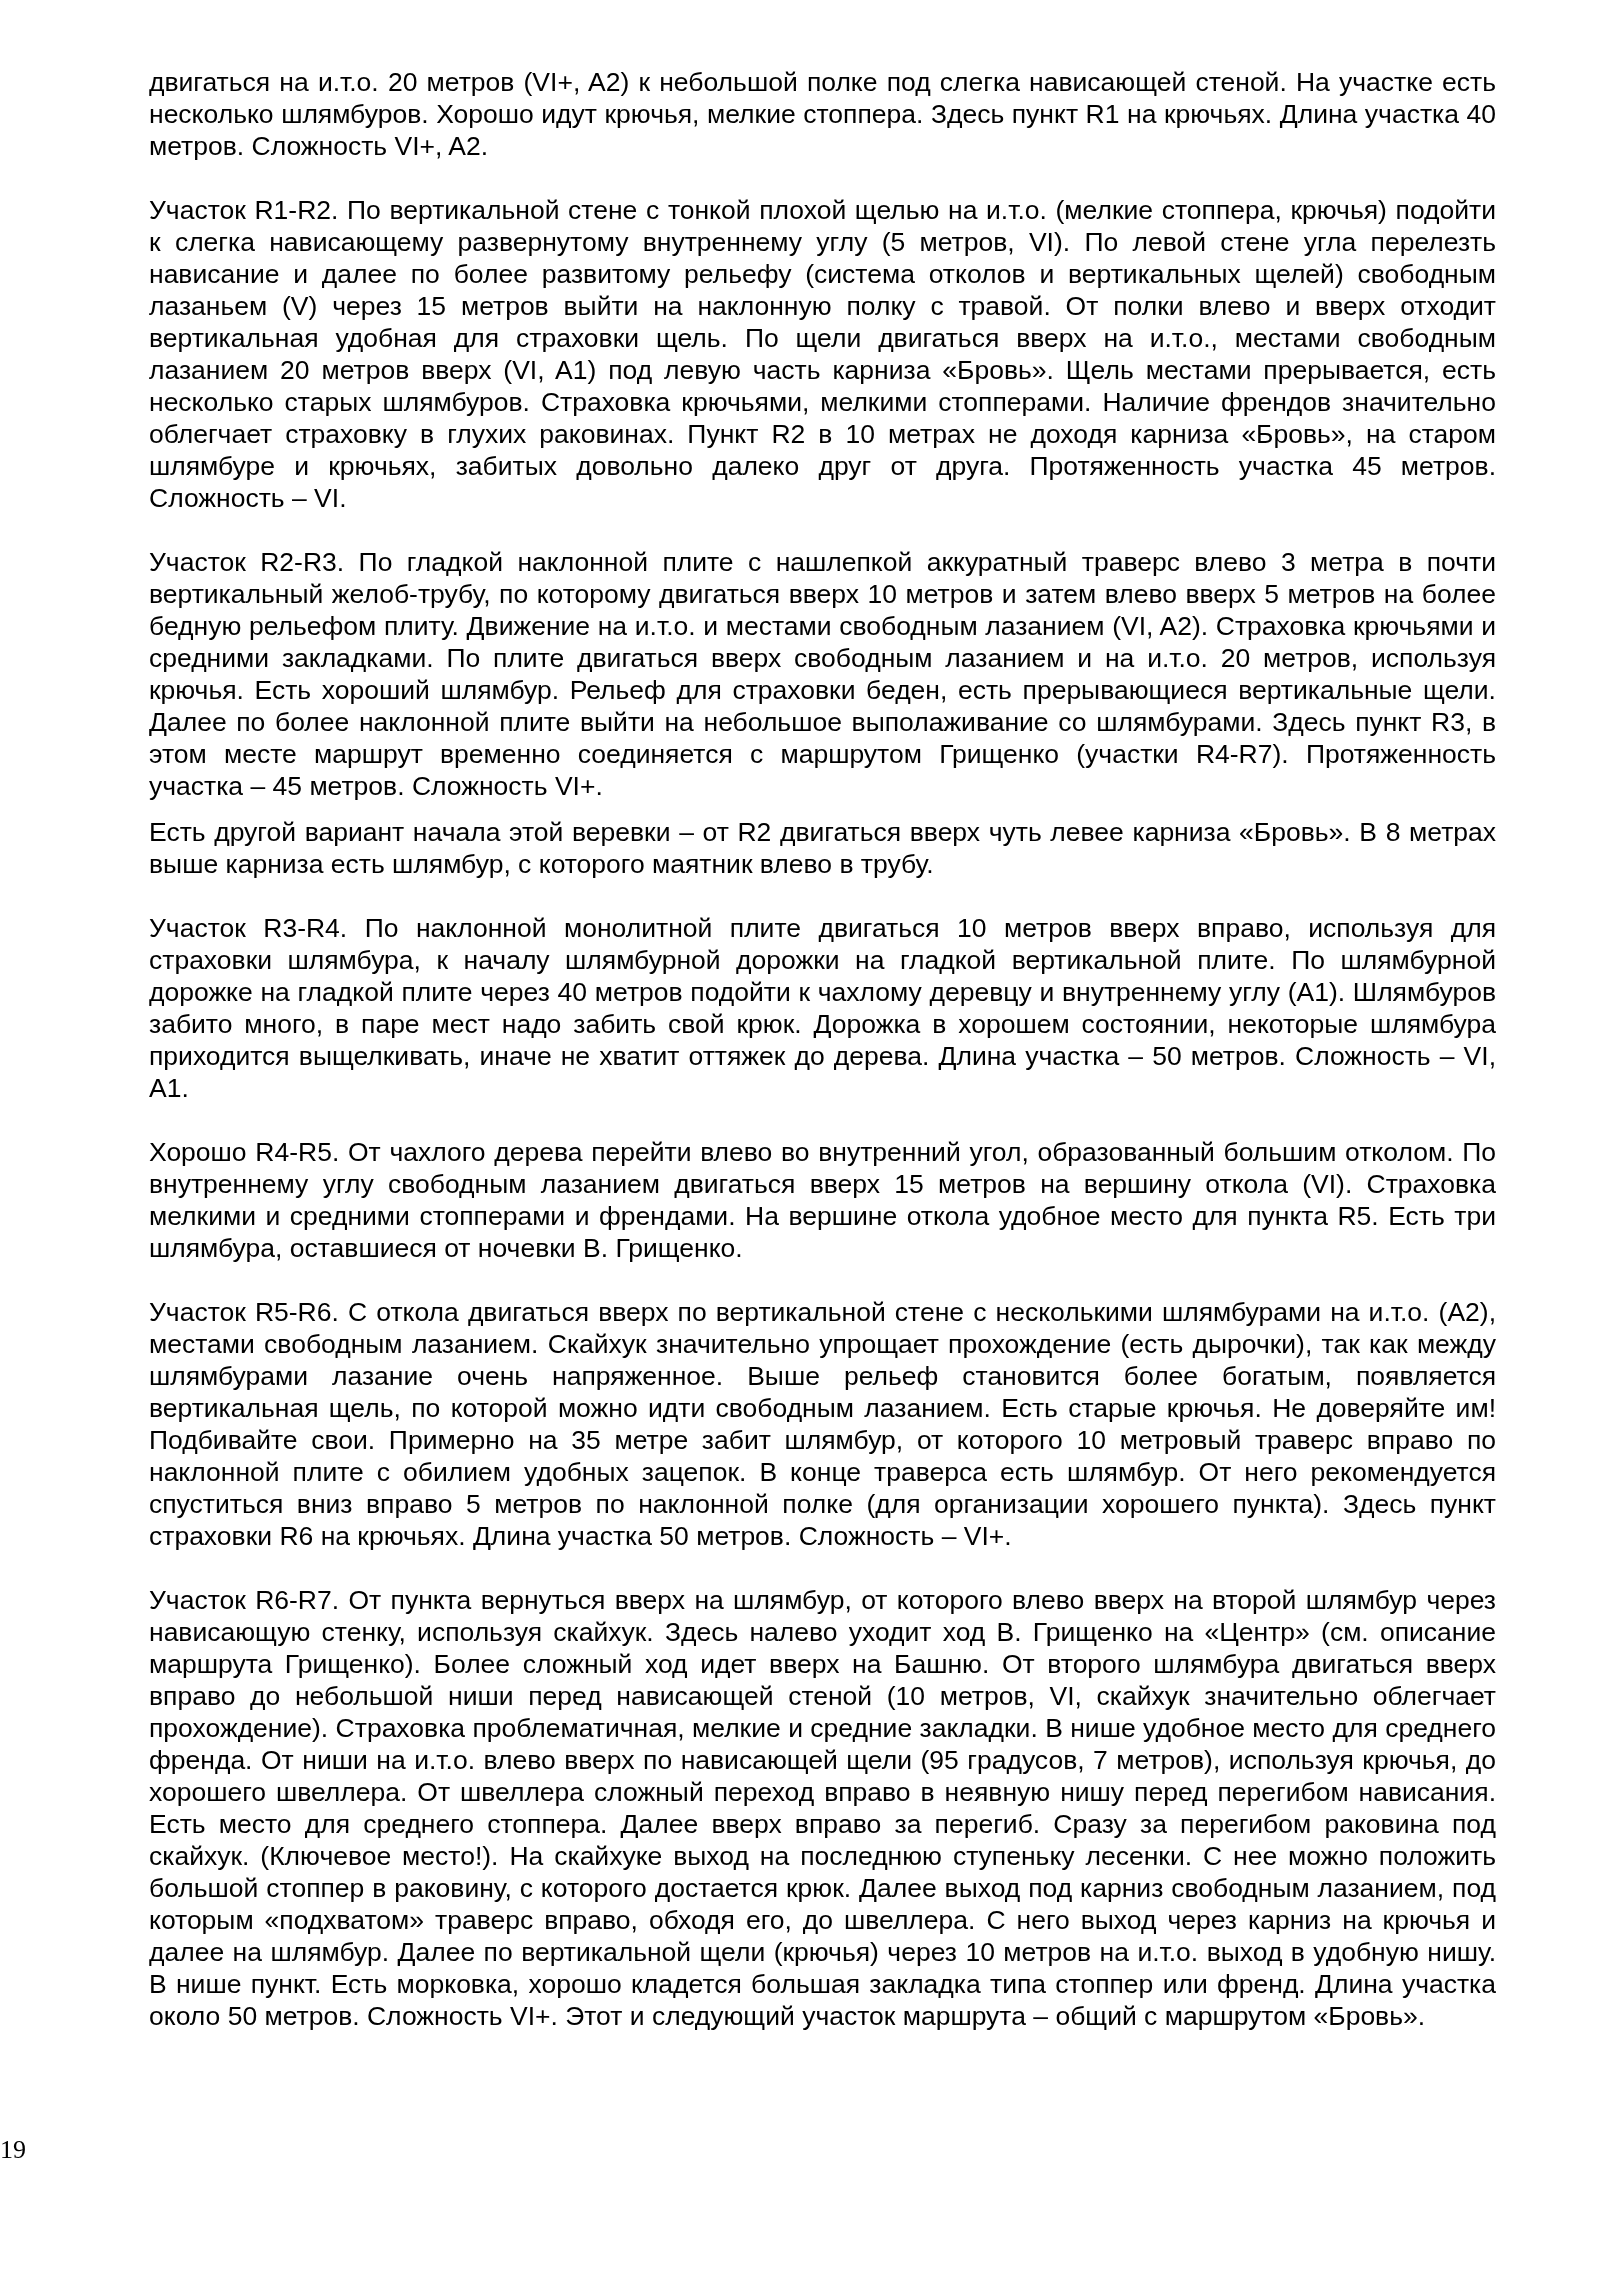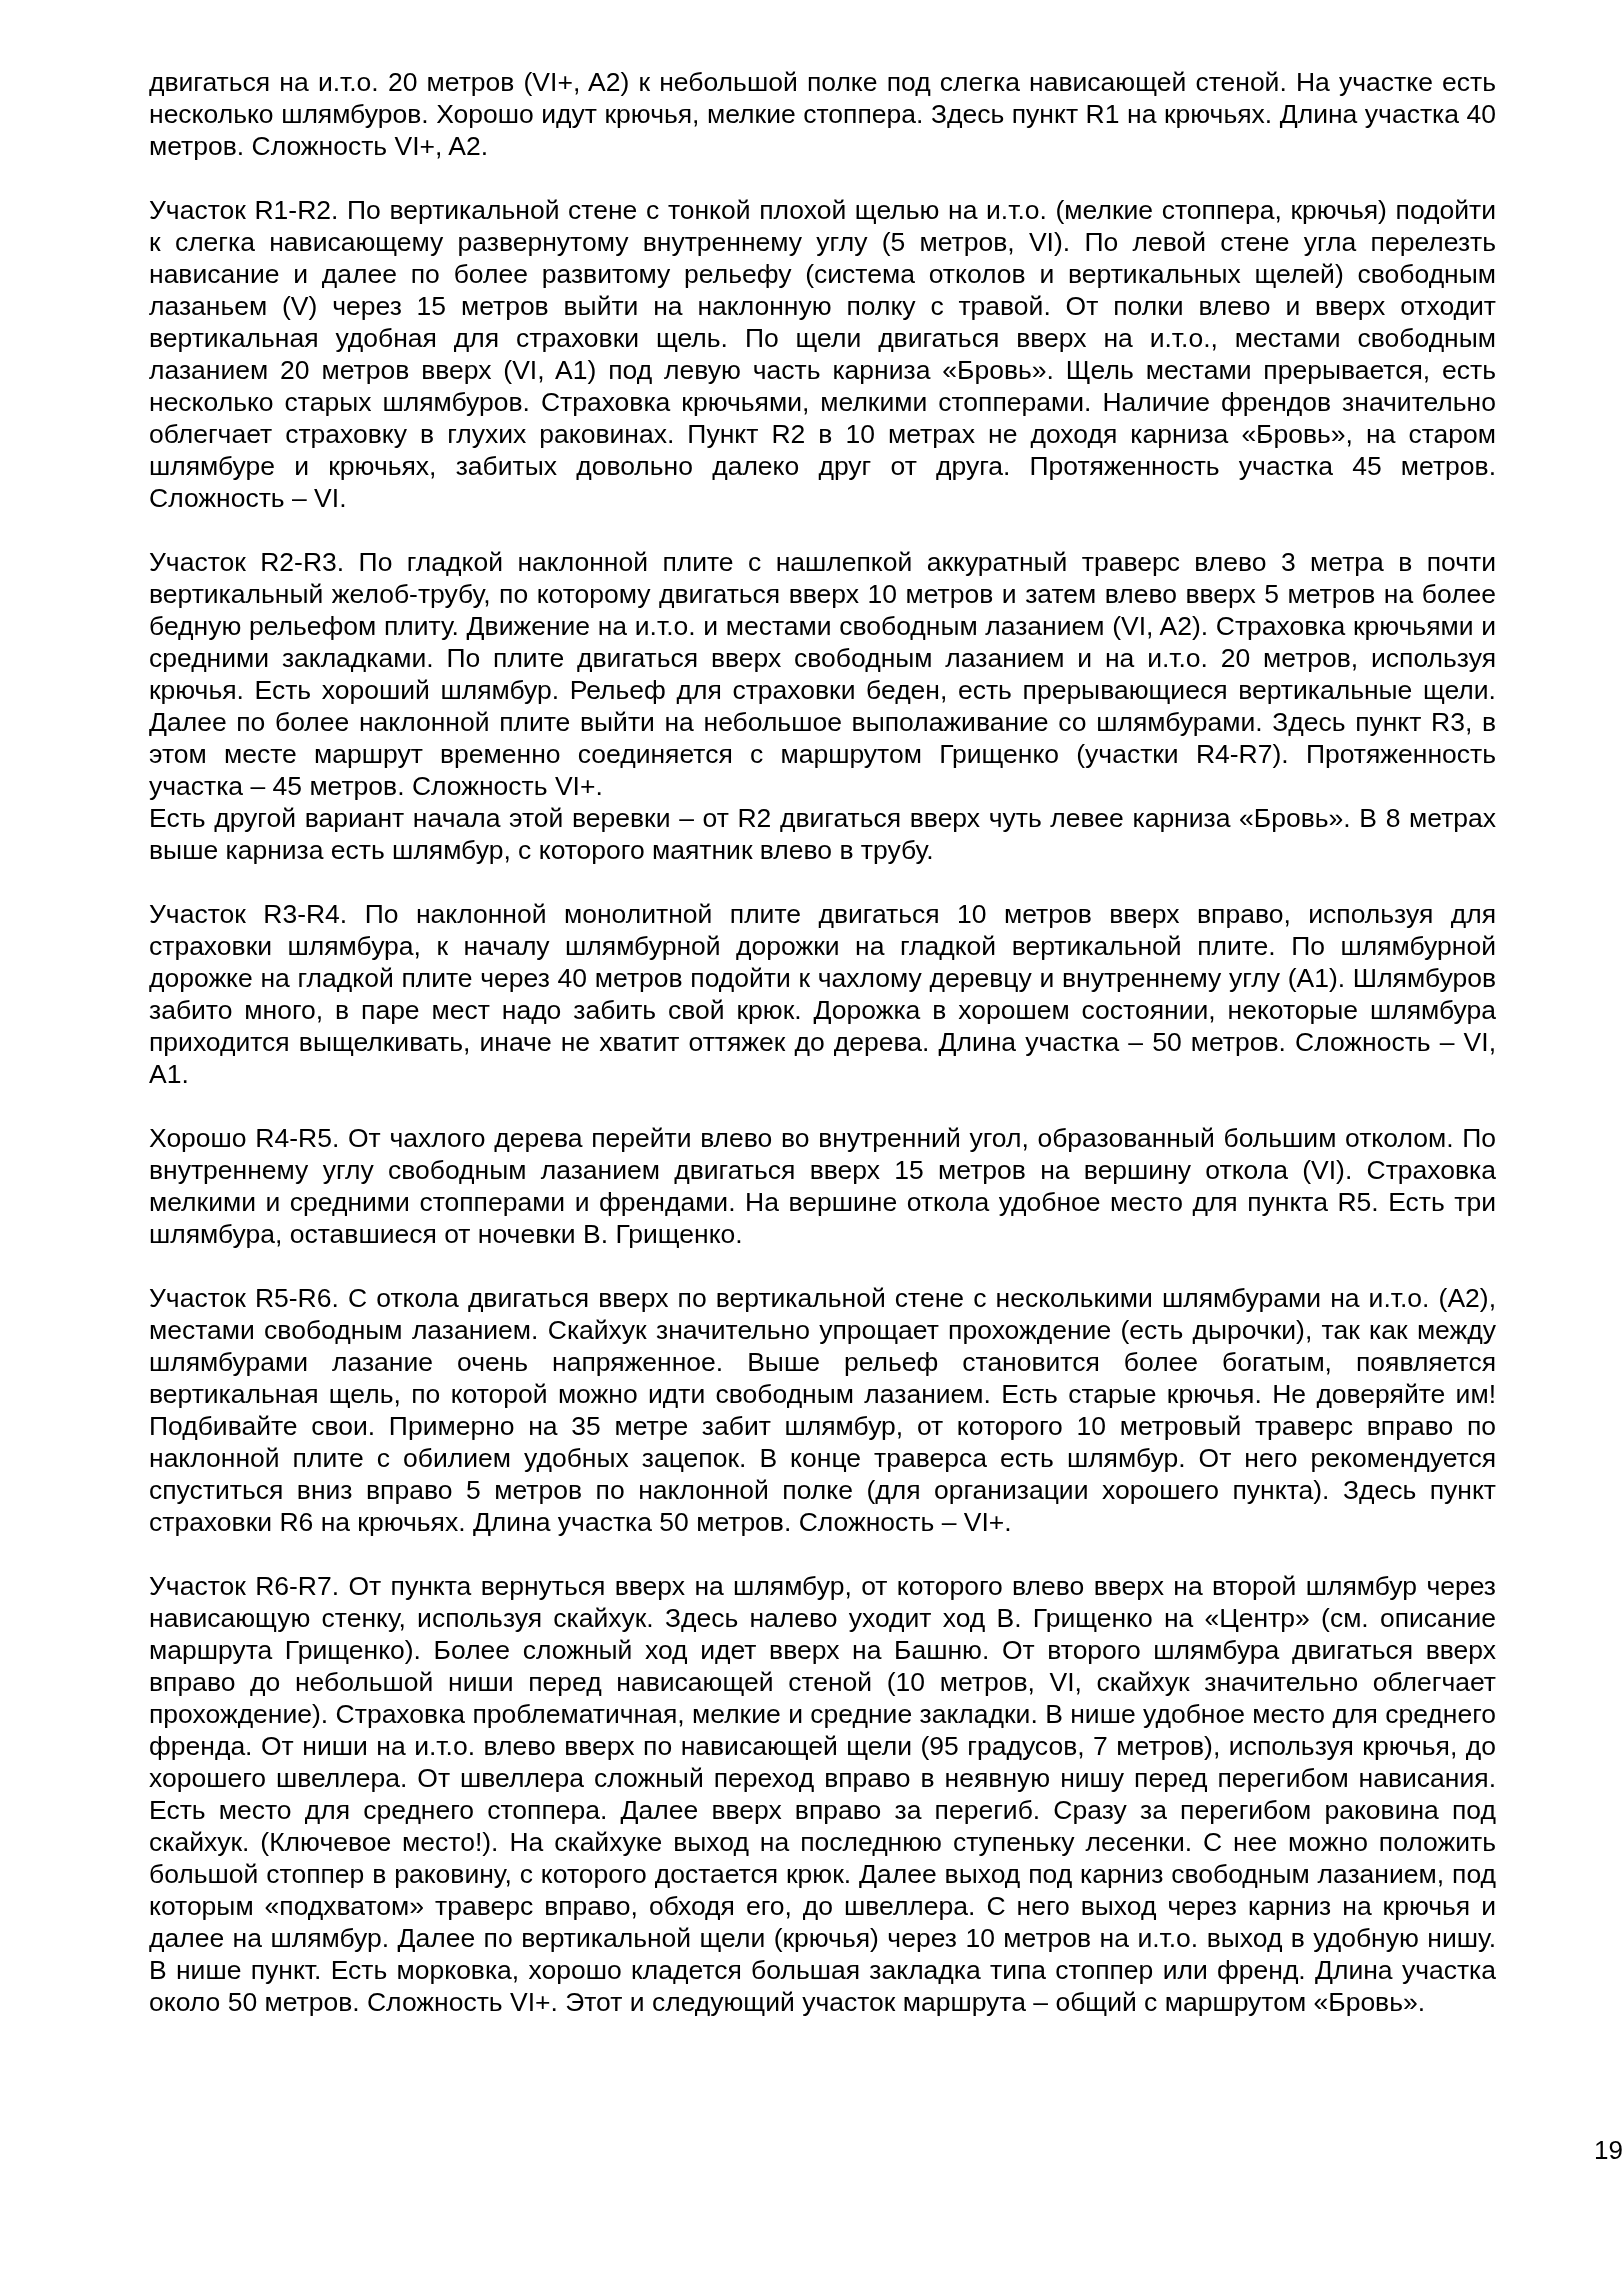--- a/index.html
+++ b/index.html
@@ -6,26 +6,26 @@
   body { width: 1623px; height: 2295px; position: relative; overflow: hidden; }
   .page { position: absolute; left: 149px; top: 66px; width: 1347px; }
   .para {
     font-family: "Liberation Sans", sans-serif;
     font-size: 26.5px;
     line-height: 32px;
     color: #000;
     text-align: justify;
     margin: 0 0 32px 0;
   }
-  .para.tight { margin-bottom: 0; }
+  .para.tight { margin-bottom: 14px; }
   .heading { text-decoration-thickness: 2px; text-underline-offset: 3.3px; }
   .page-number {
     position: absolute; left: 0; width: 1623px; top: 2135px;
-    text-align: right;
-    font-family: Liberation Sans, sans-serif;
+    text-align: left;
+    font-family: Liberation Serif, serif;
     font-size: 26px; color: #000;
   }
 </style>
 </head>
 <body>
 
 <div class="page">
   <p class="para">
     <span>двигаться на и.т.о. 20 метров (VI+, A2) к небольшой полке под слегка нависающей стеной. На участке есть несколько шлямбуров. Хорошо идут крючья, мелкие стоппера. Здесь пункт R1 на крючьях. Длина участка 40 метров. Сложность VI+, A2.</span>
   </p>

